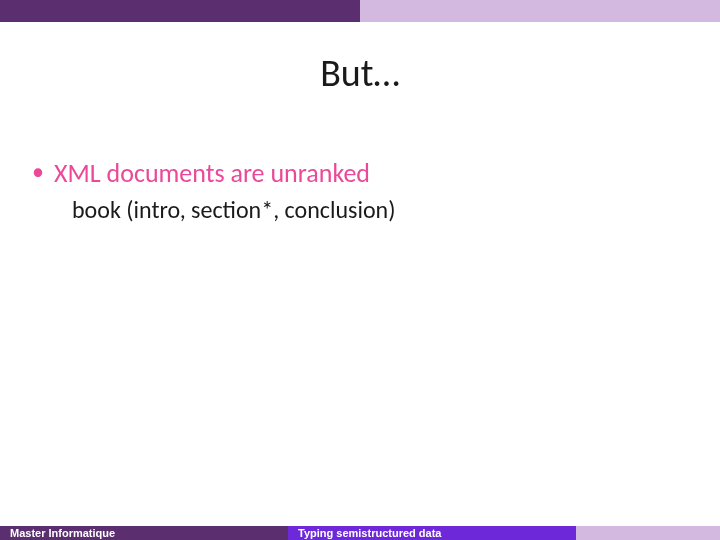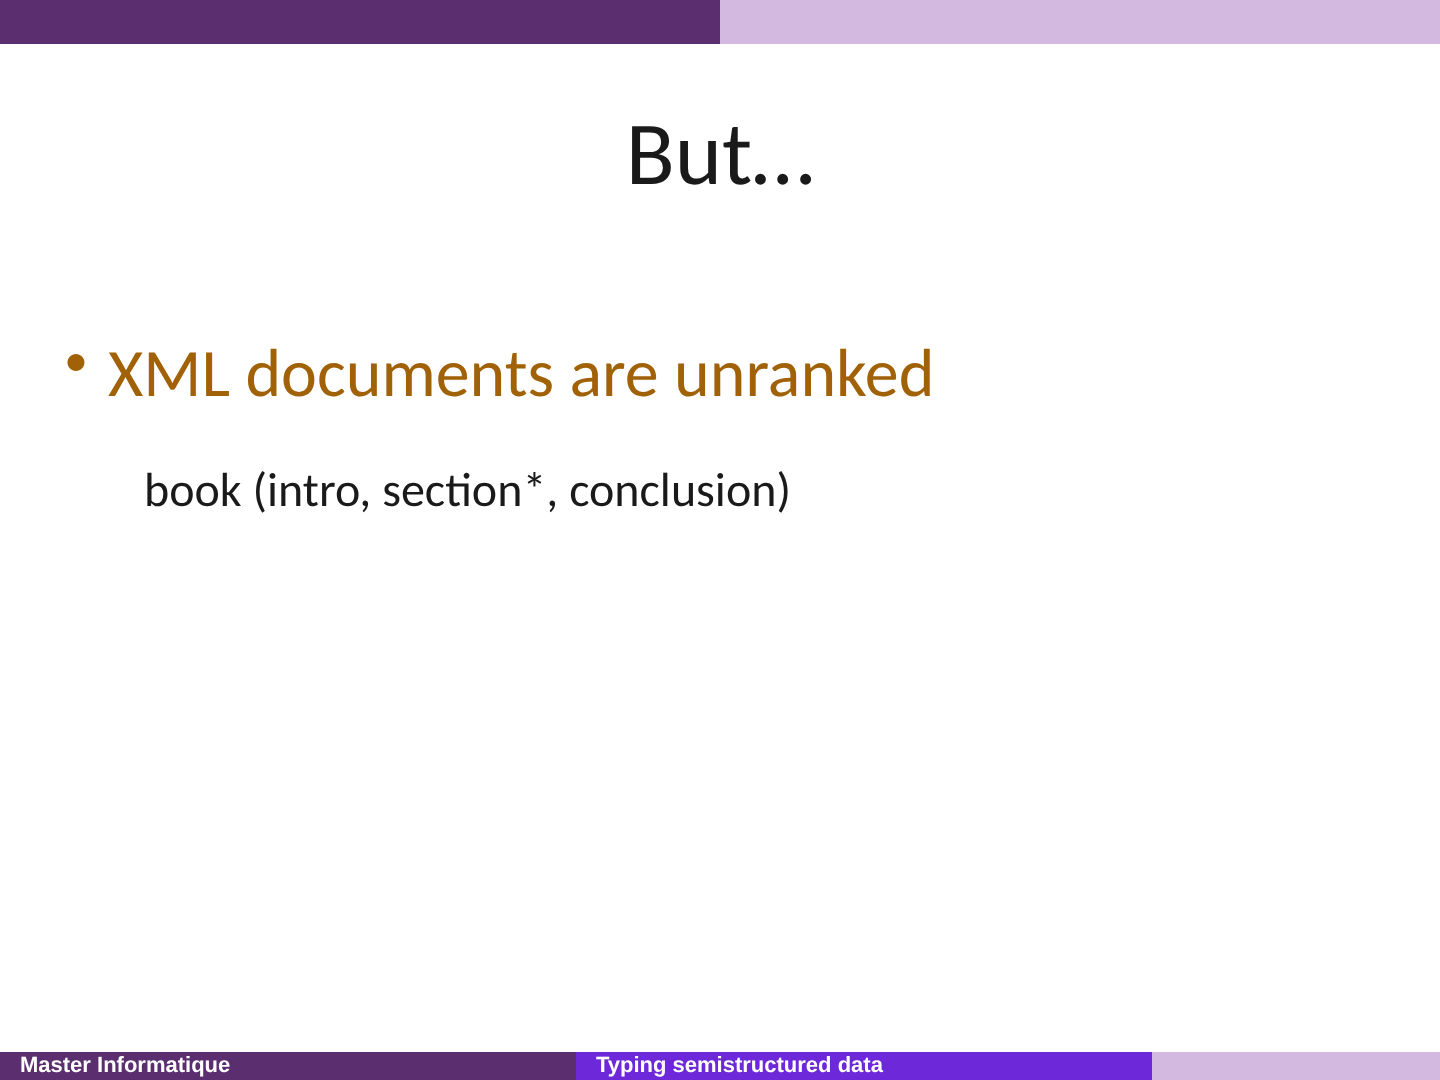--- a/index.html
+++ b/index.html
@@ -21,50 +21,50 @@
     height: 100%;
     background: #5a2e6f;
   }
   .top-bar-light {
     width: 50%;
     height: 100%;
     background: #d3b9e0;
   }
   .slide-title {
     text-align: center;
-    font-size: 45px;
+    font-size: 38px;
     color: #1a1a1a;
     margin-top: 28px;
     font-weight: 400;
   }
   .content {
     margin-top: 60px;
     padding-left: 28px;
   }
   .bullet-list {
     list-style: none;
   }
   .bullet-list li {
-    font-size: 34px;
-    color: #a16207;
+    font-size: 26px;
+    color: #ec4899;
     line-height: 1.35;
     position: relative;
     padding-left: 26px;
   }
   .bullet-list li::before {
     content: "•";
     position: absolute;
     left: 4px;
     top: 0;
     font-size: 24px;
   }
   .sub-text {
     font-size: 24px;
     color: #1a1a1a;
-    margin-top: 20px;
+    margin-top: 4px;
     padding-left: 44px;
   }
   .footer {
     position: absolute;
     bottom: 0;
     left: 0;
     width: 100%;
     height: 14px;
     display: flex;
   }

